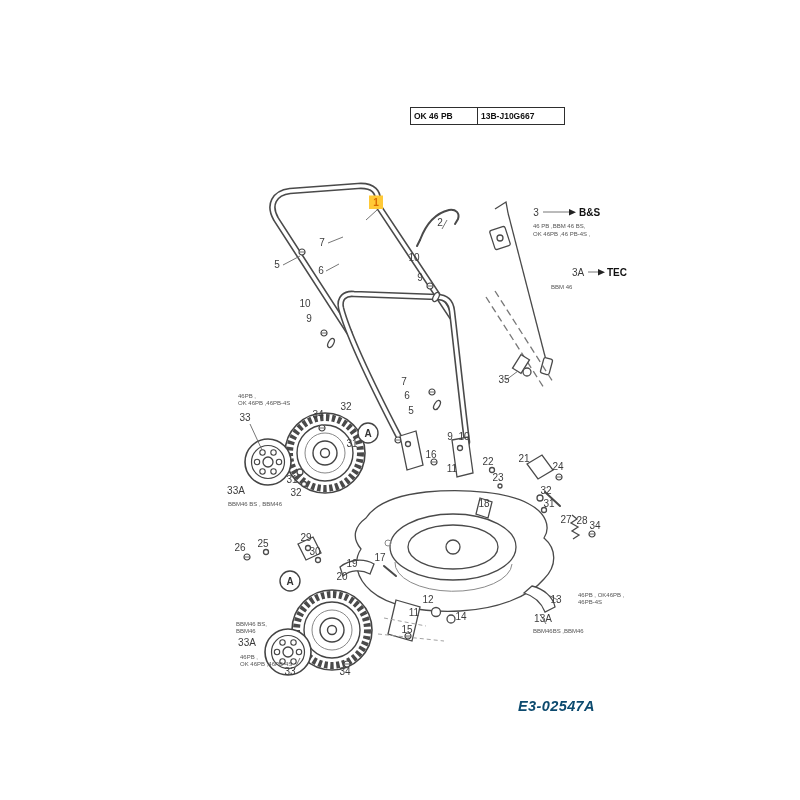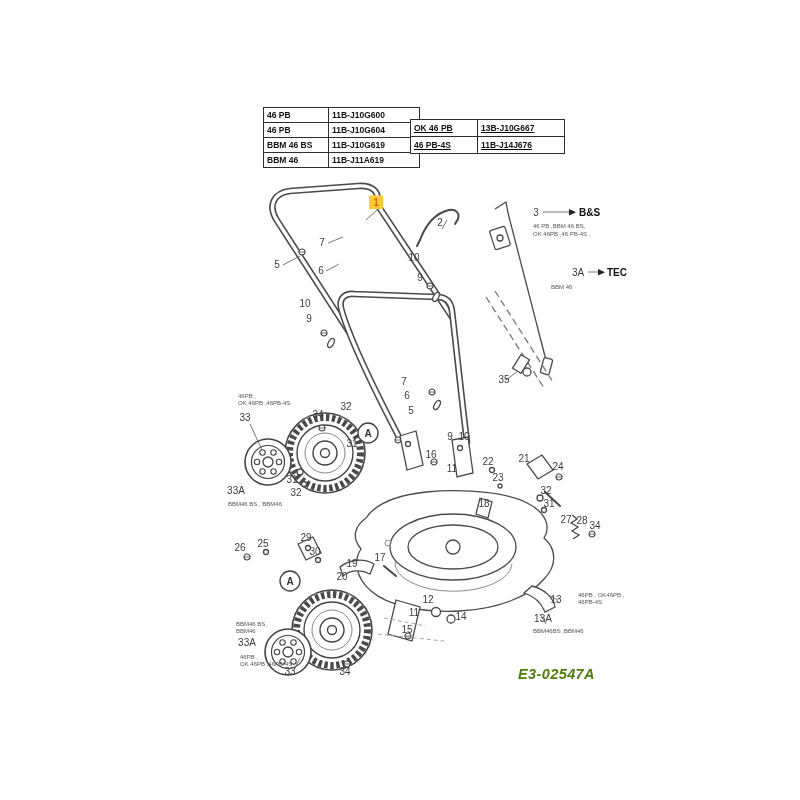--- a/index.html
+++ b/index.html
@@ -7,27 +7,27 @@
         font-family:"Liberation Sans",sans-serif;}
   .diagram-svg{position:absolute;left:0;top:0;width:800px;height:800px;}
 
   .model-table{position:absolute;border-collapse:collapse;background:#fff;z-index:5;}
   .model-table td{border:1px solid #2e2e2e;font:bold 8.5px/1 "Liberation Sans",sans-serif;
                   color:#101010;padding:0 3px;white-space:nowrap;vertical-align:middle;}
   .tbl-left{left:263px;top:107px;}
   .tbl-left td{height:14px;}
   .tbl-left td.model{width:58px;}
   .tbl-left td.number{width:84px;}
-  .tbl-right{left:410px;top:119px;text-decoration:underline;}
+  .tbl-right{left:410px;top:107px;}
   .tbl-right td{height:16px;}
   .tbl-right td.model{width:60px;}
   .tbl-right td.number{width:80px;}
 
-  .part-code{position:absolute;left:518px;top:666px;width:150px;z-index:5;
-             font:italic bold 14.5px "Liberation Sans",sans-serif;color:#4d7c0f;letter-spacing:.4px;}
+  .part-code{position:absolute;left:518px;top:698px;width:150px;z-index:5;
+             font:italic bold 14.5px "Liberation Sans",sans-serif;color:#0c4a6e;letter-spacing:.4px;}
 
   
   .tube-outer{stroke:#4a4a4a;stroke-width:6.6;fill:none;stroke-linecap:round;stroke-linejoin:round;}
   .tube-inner{stroke:#fff;stroke-width:3.4;fill:none;stroke-linecap:round;stroke-linejoin:round;}
   .thin{stroke:#4a4a4a;stroke-width:1.3;fill:none;}
   .thin-f{stroke:#4a4a4a;stroke-width:1.3;fill:#fff;}
   .lite{stroke:#8a8a8a;stroke-width:1;fill:none;}
   .wire{stroke:#4a4a4a;stroke-width:2;fill:none;stroke-linecap:round;}
   .dash{stroke:#777;stroke-width:1.3;fill:none;stroke-dasharray:7 4;}
   .dash2{stroke:#999;stroke-width:.9;fill:none;stroke-dasharray:4 3;}
@@ -42,49 +42,25 @@
   .co.engine{font-size:10px;font-weight:bold;text-anchor:start;fill:#111;}
   .marker-circle{fill:#fff;stroke:#444;stroke-width:1.4;}
   .marker-letter{font-family:"Liberation Sans",sans-serif;font-weight:bold;font-size:10px;
                  text-anchor:middle;fill:#333;}
 </style>
 </head>
 <body>
 
 <div class="page">
 
-  <table class="model-table tbl-left">
-    <tbody>
-        <tr>
-          <td class="model">46 PB</td>
-          <td class="number">11B-J10G600</td>
-        </tr>
-        <tr>
-          <td class="model">46 PB</td>
-          <td class="number">11B-J10G604</td>
-        </tr>
-        <tr>
-          <td class="model">BBM 46 BS</td>
-          <td class="number">11B-J10G619</td>
-        </tr>
-        <tr>
-          <td class="model">BBM 46</td>
-          <td class="number">11B-J11A619</td>
-        </tr>
-      </tbody>
-  </table>
   <table class="model-table tbl-right">
     <tbody>
         <tr>
           <td class="model">OK 46 PB</td>
           <td class="number">13B-J10G667</td>
-        </tr>
-        <tr>
-          <td class="model">46 PB-4S</td>
-          <td class="number">11B-J14J676</td>
         </tr>
       </tbody>
   </table>
 
   <svg class="diagram-svg" viewBox="0 0 800 800">
     <defs>
       <g id="wheel">
         <circle r="40" fill="#fff" stroke="#444" stroke-width="1.6"></circle>
         <circle r="35.5" fill="none" stroke="#4a4a4a" stroke-width="7" stroke-dasharray="3.4 2.6"></circle>
         <circle r="28" fill="#fff" stroke="#444" stroke-width="1.4"></circle>

